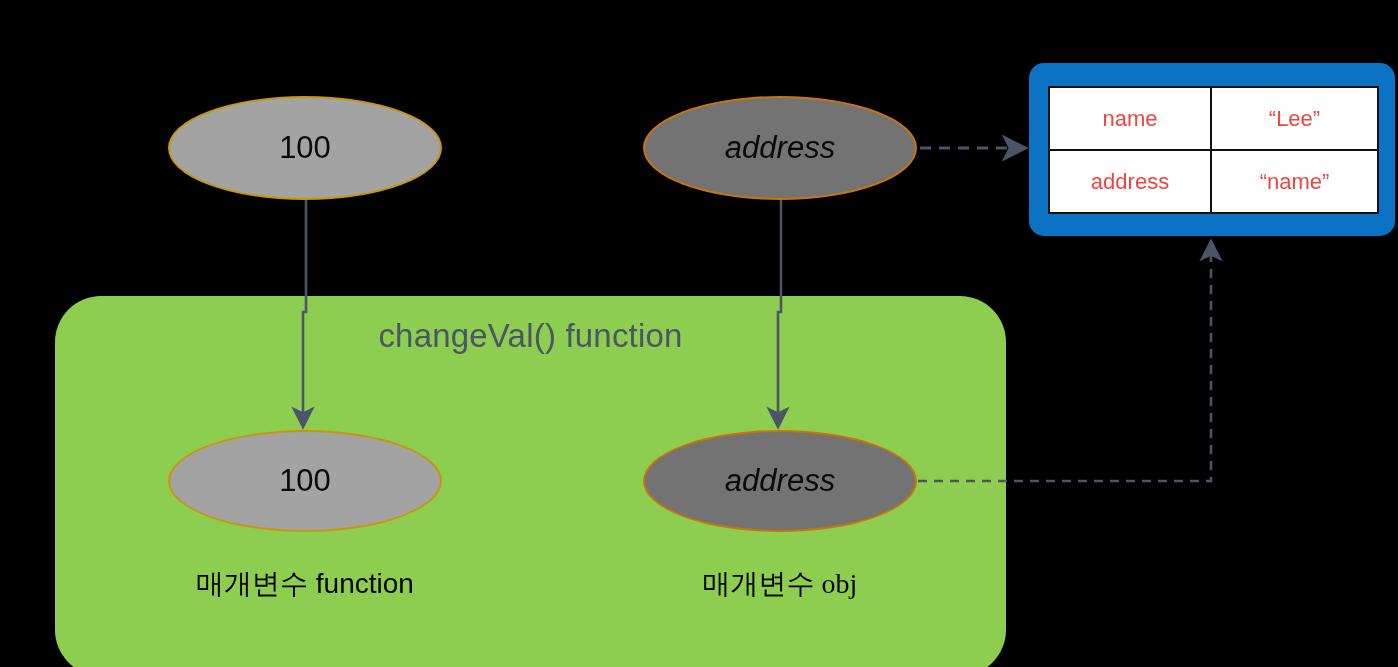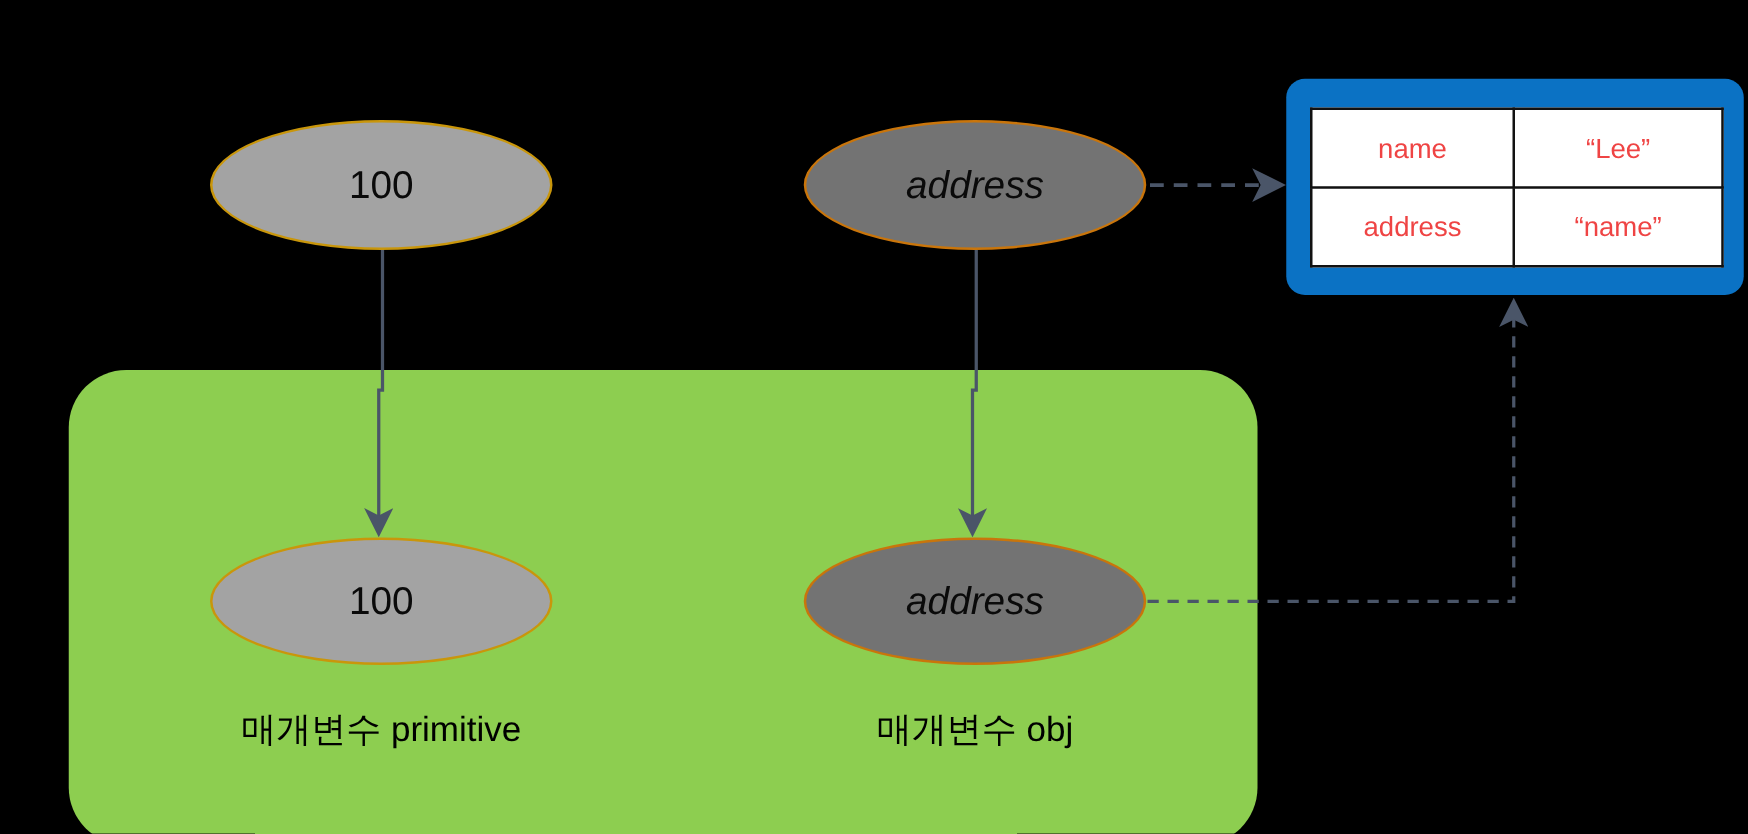--- a/index.html
+++ b/index.html
@@ -72,21 +72,21 @@
 
   
   .param-caption {
     position: absolute;
     font-size: 28px;
     color: #000000;
     text-align: center;
     white-space: nowrap;
   }
   #caption-primitive { left: 168px; top: 565px; width: 274px; }
-  #caption-reference { left: 643px; top: 565px; width: 274px; }
+  #caption-reference { left: 643px; top: 565px; width: 274px; font-family: Liberation Serif, serif; }
 
   
   .heap-box {
     position: absolute;
     left: 1029px;
     top: 63px;
     width: 366px;
     height: 173px;
     background: #0B72C4;
     border-radius: 15px;
@@ -113,20 +113,21 @@
   }
   .heap-table td.key { width: 160px; }
   .heap-table td.val { width: 165px; }
 </style>
 </head>
 <body>
 
 <div id="canvas">
 
   <div class="scope-box"></div>
+  <div class="scope-title">changeVal() function</div>
 
   <svg class="layer" id="svg-layer" width="1398" height="667">
     <defs>
       <marker id="arrow-solid" viewBox="0 0 12 12" refX="9" refY="6" markerWidth="9" markerHeight="9" orient="auto-start-reverse">
         <path d="M 0 0 L 12 6 L 0 12 L 3 6 z" fill="#4A5568"></path>
       </marker>
       <marker id="arrow-dash" viewBox="0 0 12 12" refX="9" refY="6" markerWidth="9" markerHeight="9" orient="auto-start-reverse">
         <path d="M 0 0 L 12 6 L 0 12 L 3 6 z" fill="#4A5568"></path>
       </marker>
     </defs>
@@ -149,21 +150,21 @@
   </div>
 
   <div class="ellipse primitive" id="ellipse-param-primitive">
     <span>100</span>
   </div>
 
   <div class="ellipse reference" id="ellipse-param-reference">
     <span>address</span>
   </div>
 
-  <div class="param-caption" id="caption-primitive">매개변수 primitive</div>
+  <div class="param-caption" id="caption-primitive">매개변수 function</div>
 
   <div class="param-caption" id="caption-reference">매개변수 obj</div>
 
   <div class="heap-box"></div>
   <table class="heap-table">
     <tbody>
       <tr>
         <td class="key">name</td>
         <td class="val">“Lee”</td>
       </tr>

